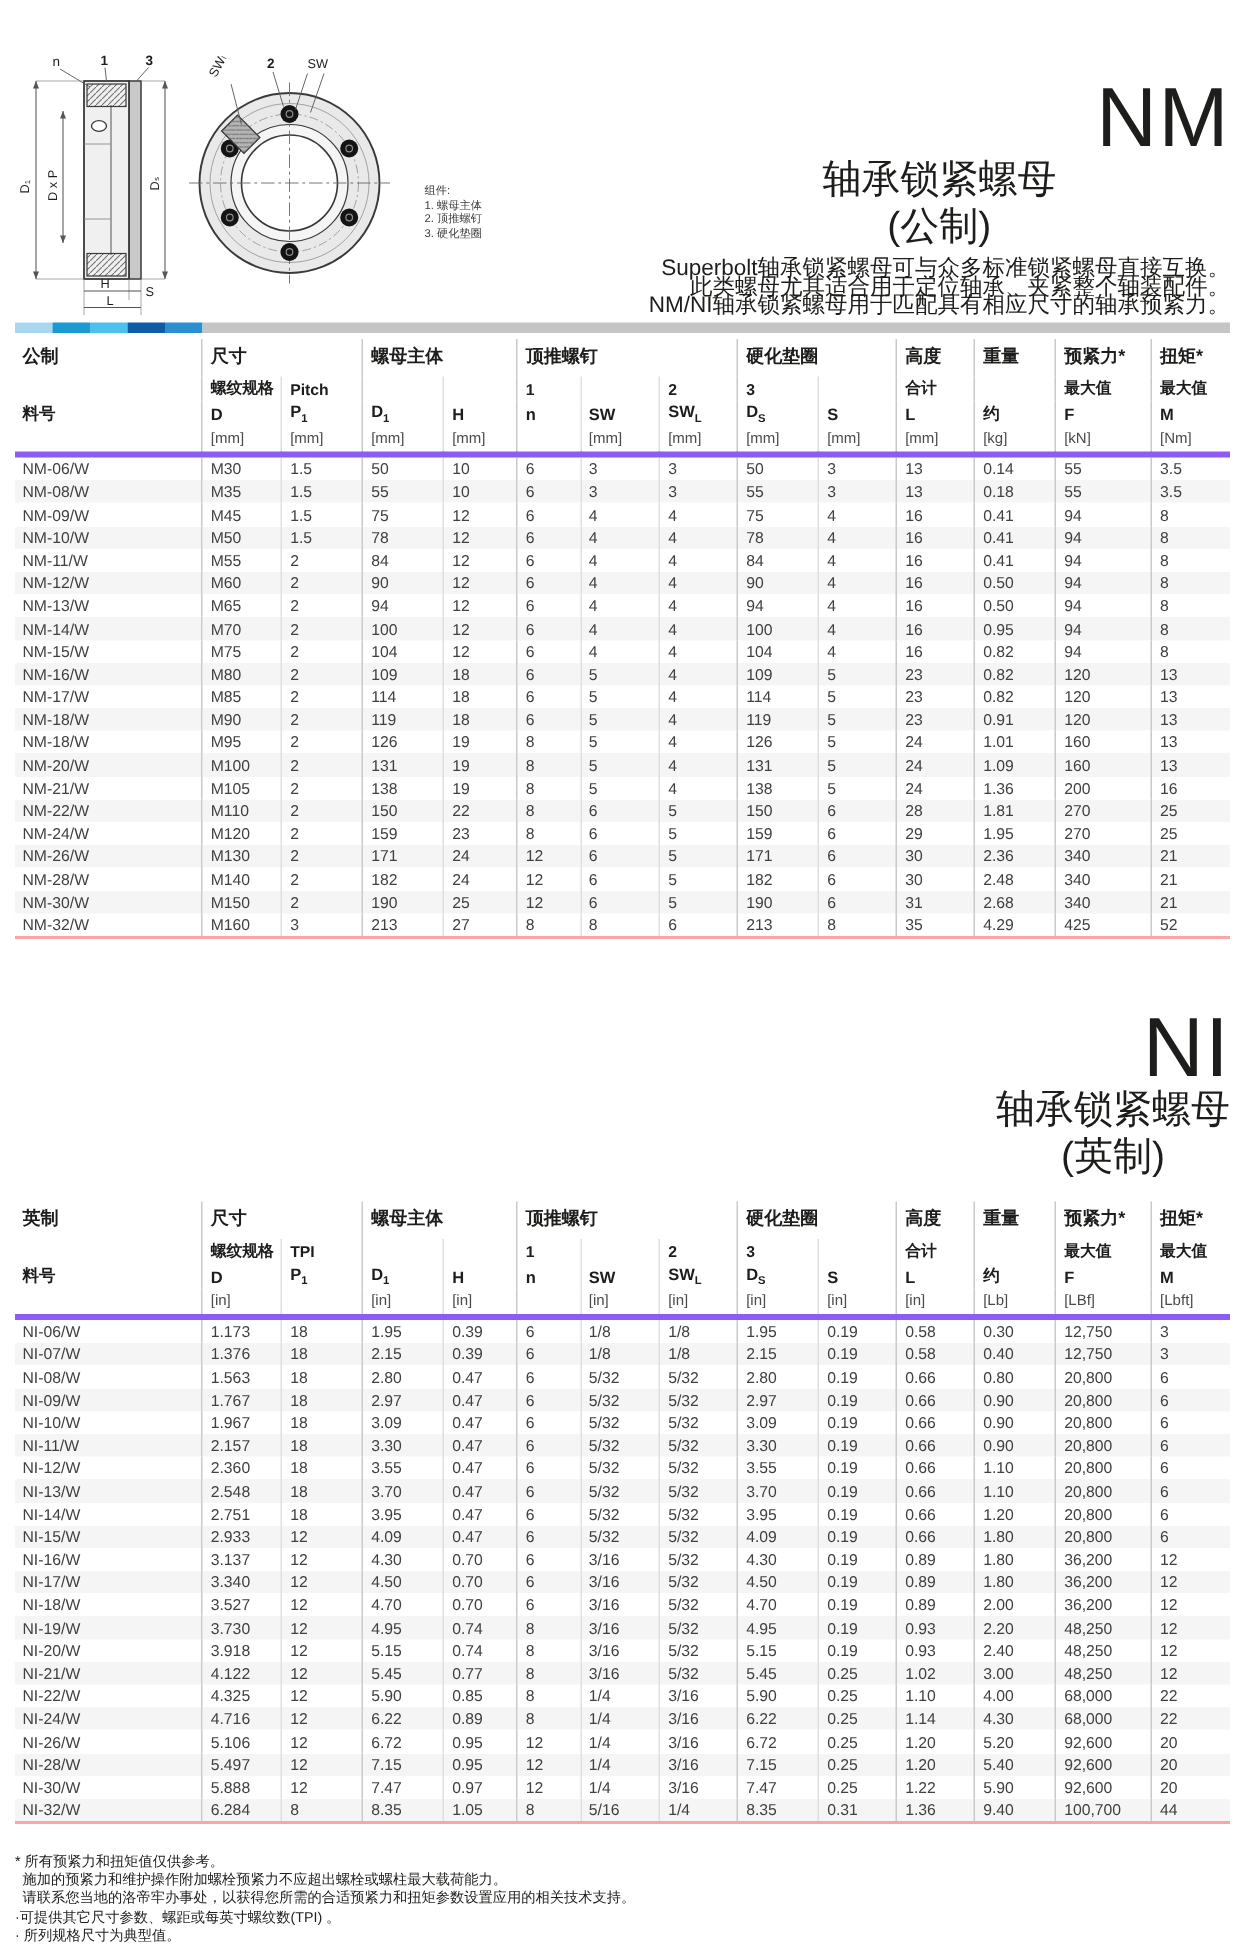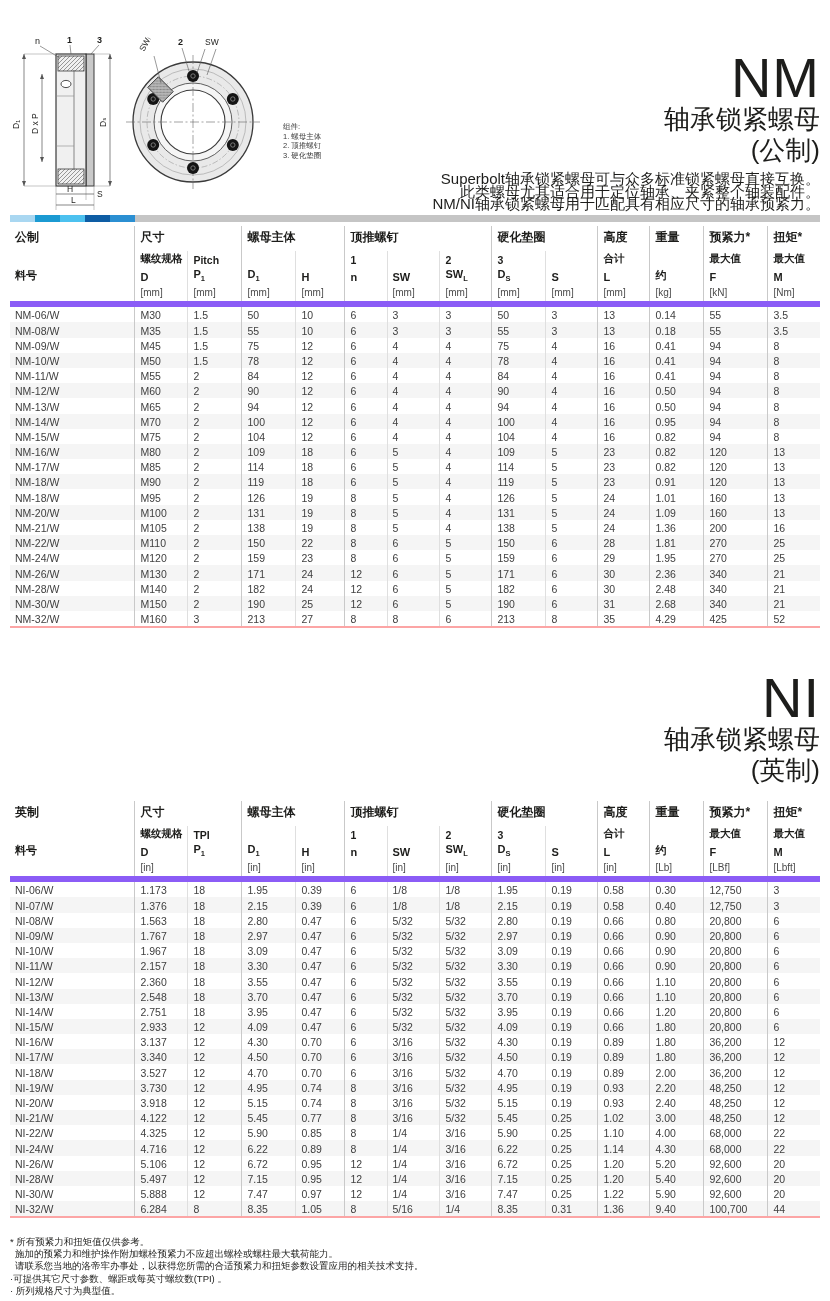--- a/index.html
+++ b/index.html
@@ -2,30 +2,30 @@
 <html><head>
 <meta charset="utf-8">
 <style>
   html,body{margin:0;padding:0;background:#fff;}
   body{width:830px;height:1301px;position:relative;overflow:hidden;
        font-family:"Liberation Sans","DejaVu Sans",sans-serif;color:#1d1d1b;}
   .abs{position:absolute;}
   
   .title-block{text-align:right;}
   .big-title{font-size:56px;line-height:52px;font-weight:400;letter-spacing:1px;color:#1d1d1b;}
-  .sub-title{font-size:26px;line-height:31px;font-weight:400;color:#1d1d1b;}
+  .sub-title{font-size:26px;line-height:31px;font-weight:400;color:#1d1d1b;text-align:center;}
   .desc{margin-top:7px;font-size:15px;line-height:12.5px;color:#1d1d1b;}
   
   .components{font-size:7.5px;line-height:9.5px;color:#3c3c3c;}
   
   .bar{left:10px;top:215px;width:810px;height:7px;display:flex;}
   .bar span{display:block;height:100%;}
   
   .tbl{border-collapse:collapse;table-layout:fixed;width:810px;font-size:10.5px;color:#404040;}
-  .tbl thead{border-bottom:6px solid #8b5cf6;}
+  .tbl thead{border-bottom:4px solid #8b5cf6;}
   .tbl td{padding:1px 0 1px 5px;overflow:hidden;white-space:nowrap;vertical-align:bottom;}
   .tbl .r-group td{font-weight:bold;font-size:12px;color:#1d1d1b;padding-top:3px;padding-bottom:5px;}
   .tbl .r-sub td{font-weight:bold;font-size:10.5px;color:#1d1d1b;height:14px;}
   .tbl .r-sym td{font-weight:bold;font-size:11px;color:#1d1d1b;height:14px;}
   .tbl .r-unit td{font-size:10px;color:#4a4a4a;height:13px;padding-bottom:3px;}
   .tbl tbody td{height:13.2px;padding-top:1px;padding-bottom:1px;}
   .tbl tbody tr:nth-child(even){background:#f5f5f5;}
   .tbl tbody{border-bottom:2px solid #fca5a5;}
   .tbl td.gb{border-left:1px solid #c9c9c9;}
   .tbl td.sb{border-left:1px solid #dfdfdf;}

